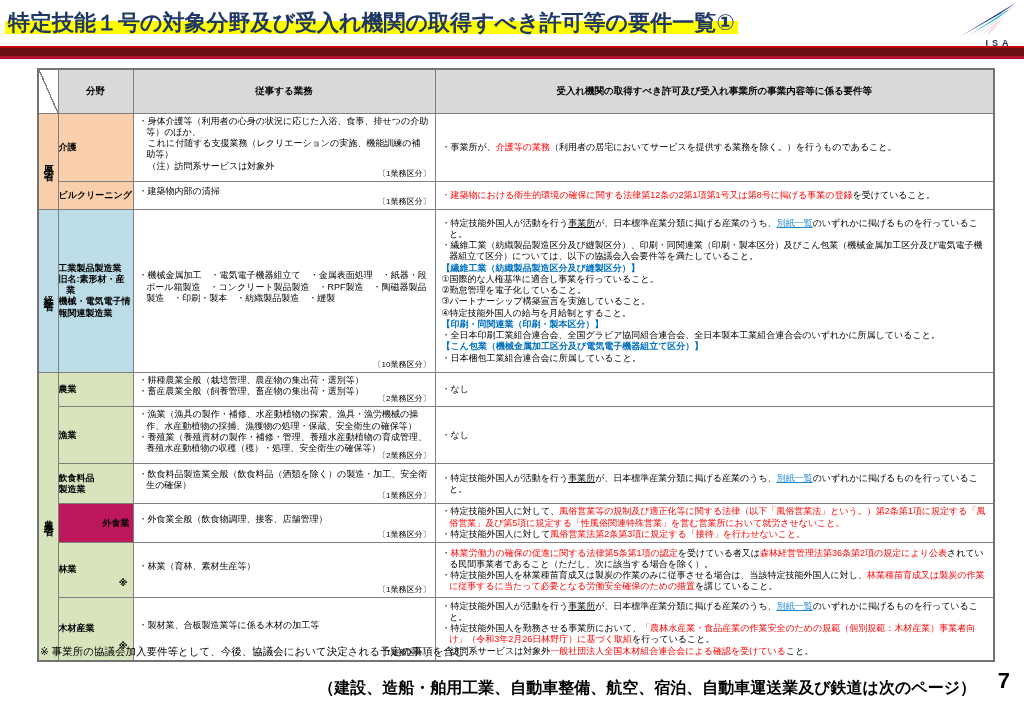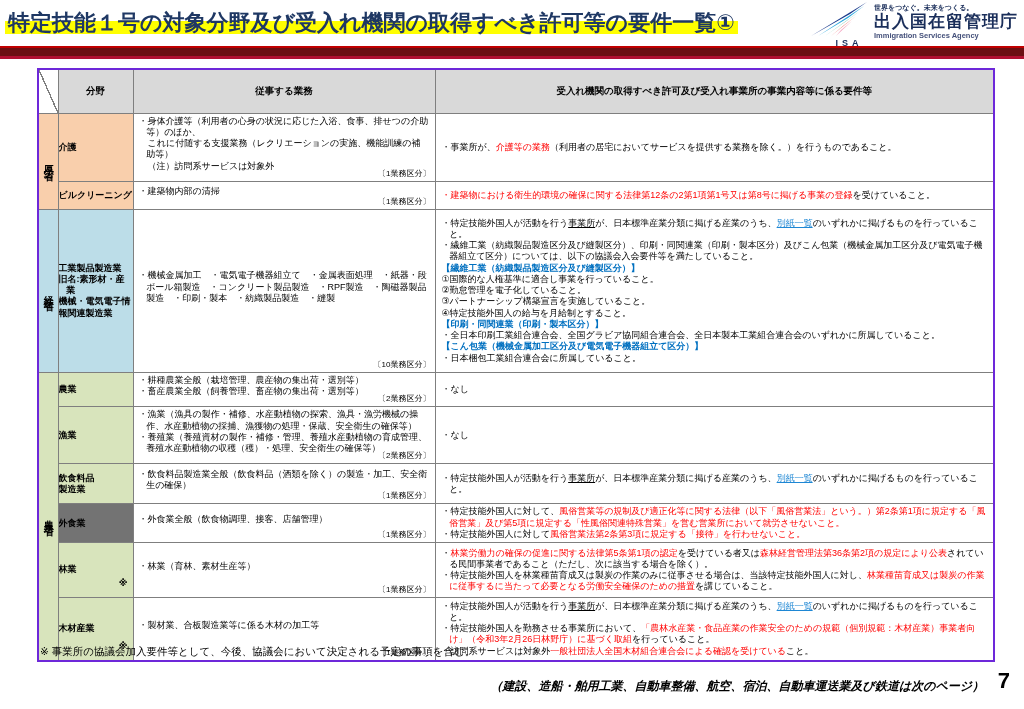--- a/index.html
+++ b/index.html
@@ -17,21 +17,21 @@
   .logo{position:absolute;right:6px;top:1px;display:flex;align-items:flex-start;gap:6px;}
   .logo-icon{display:flex;flex-direction:column;align-items:center;}
   .logo-isa{font-size:9px;font-weight:bold;color:#1a2e5a;letter-spacing:4px;margin-top:-3px;margin-left:20px;}
   .logo-text{display:flex;flex-direction:column;line-height:1.15;padding-top:3px;}
   .logo-tagline{font-size:7px;font-weight:bold;color:#1a2e5a;}
   .logo-org{font-size:17px;font-weight:bold;color:#1a2e5a;letter-spacing:1px;}
   .logo-en{font-size:7.5px;font-weight:bold;color:#44507a;}
 
   
   table{position:absolute;left:37px;top:68px;width:956px;border-collapse:collapse;
-        table-layout:fixed;border:2px solid #6d28d9;}
+        table-layout:fixed;border:2px solid #737373;}
   td{border:1px solid #7f7f7f;padding:0;vertical-align:middle;overflow:hidden;}
   tr.gtop td{border-top:1.6px solid #404040;}
   .hdr{background:#d9d9d9;text-align:center;font-size:9.5px;font-weight:bold;}
   .diag{background:#fff;
         background-image:linear-gradient(to top right,transparent calc(50% - .7px),
           #7f7f7f calc(50% - .7px),#7f7f7f calc(50% + .7px),transparent calc(50% + .7px));}
   .min{text-align:center;}
   .min .vtext{writing-mode:vertical-rl;font-size:10px;font-weight:bold;letter-spacing:3px;}
   .field{font-size:9px;font-weight:bold;text-align:left;position:relative;line-height:1.3;}
   .mark{position:absolute;right:5px;bottom:7px;font-size:9px;}
@@ -40,21 +40,21 @@
   .rbody{padding:2px 6px;}
   .unit{position:absolute;right:4px;bottom:2px;font-size:8px;}
   .ln{padding-left:.85em;text-indent:-.85em;line-height:1.25;}
   .r{color:#ff0000;}
   .bl{color:#0070c0;font-weight:bold;}
   .lk{color:#1e87d4;text-decoration:underline;}
   .u{text-decoration:underline;}
 
   
   .note{position:absolute;left:40px;top:645px;font-size:10.5px;}
-  .next-note{position:absolute;right:40px;top:678px;font-size:12px;font-weight:bold;font-style:italic;}
+  .next-note{position:absolute;right:48px;top:678px;font-size:16px;font-weight:bold;}
   .page-num{position:absolute;right:14px;top:668px;font-size:22px;font-weight:bold;}
 </style>
 </head>
 <body>
 
 <div class="page-title">
   <span class="hl">特定技能１号の対象分野及び受入れ機関の取得すべき許可等の要件一覧①</span>
 </div>
 <div class="red-bar"></div>
 
@@ -64,25 +64,20 @@
       <svg width="58" height="36" viewBox="0 0 58 36">
         <polygon points="1,35 57,1 40,13" fill="#1a3a8c"></polygon>
         <polygon points="8,35 54,5 38,17" fill="#2aa7de"></polygon>
         <polygon points="15,35 50,10 35,21" fill="#1b9e77"></polygon>
         <polygon points="21,35 46,15 33,25" fill="#e8382f"></polygon>
         <polygon points="26,35 42,20 31,29" fill="#f4a7c3"></polygon>
       </svg>
     </span>
     <span class="logo-isa">ISA</span>
   </div>
-  <div class="logo-text">
-    <span class="logo-tagline">世界をつなぐ。未来をつくる。</span>
-    <span class="logo-org">出入国在留管理庁</span>
-    <span class="logo-en">Immigration Services Agency</span>
-  </div>
 </div>
 
 <table>
   <colgroup>
       <col style="width:20px">
       <col style="width:75px">
       <col style="width:302px">
       <col style="width:559px">
     </colgroup>
 
@@ -219,21 +214,21 @@
           </div>
           <span class="unit">〔1業務区分〕</span>
         </td>
     <td class="req">
           <div class="rbody">
             <div class="ln"><span>・特定技能外国人が活動を行う</span><span class="u">事業所</span><span>が、日本標準産業分類に掲げる産業のうち、</span><span class="lk">別紙一覧</span><span>のいずれかに掲げるものを行っていること。</span></div>
           </div>
         </td>
   </tr>
   <tr style="height:37px">
-    <td class="field" style="background: #737373;">
+    <td class="field" style="background: #be185d; padding-left: 44px;">
           <div>
             <div class="ln">外食業</div>
           </div>
         </td>
     <td class="work">
           <div class="wbody">
             <div class="ln">・外食業全般（飲食物調理、接客、店舗管理）</div>
           </div>
           <span class="unit">〔1業務区分〕</span>
         </td>

